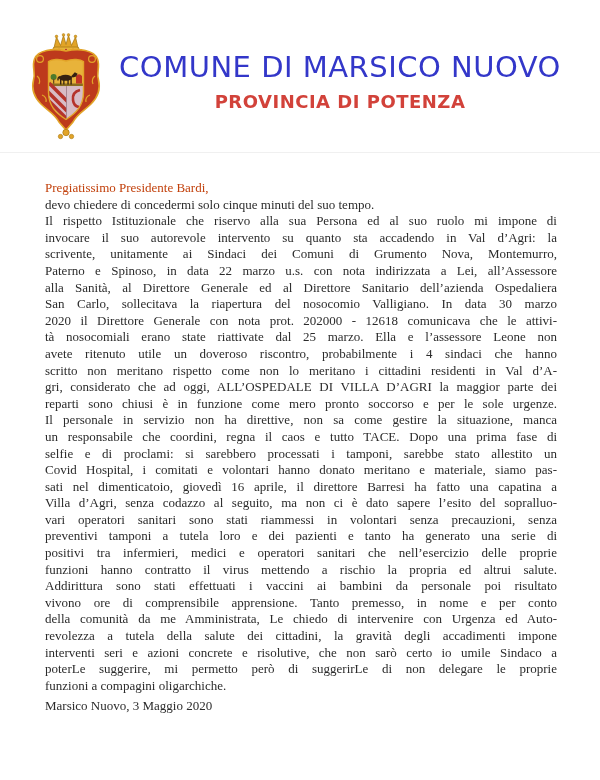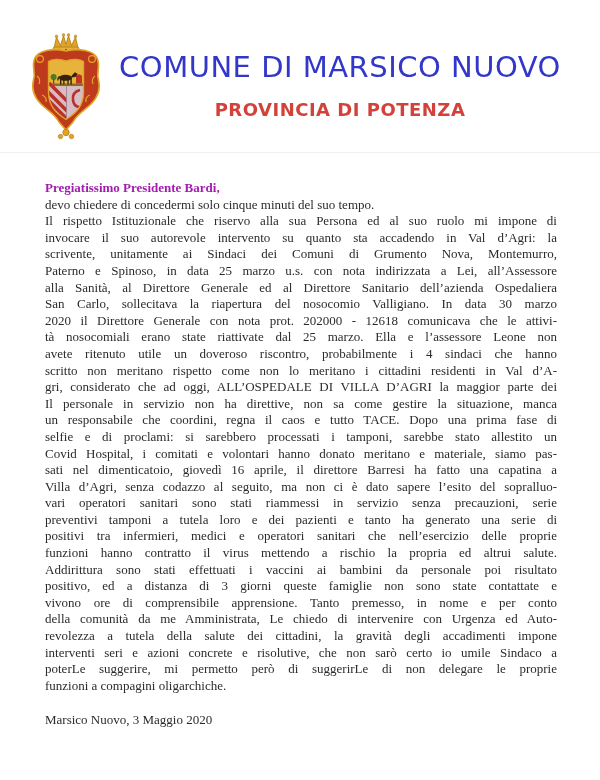--- a/index.html
+++ b/index.html
@@ -46,21 +46,21 @@
     line-height: 34px;
     white-space: nowrap;
   }
   .province {
     font-family: "DejaVu Sans", sans-serif;
     font-size: 18px;
     font-weight: 700;
     letter-spacing: 0.5px;
     color: #d2423a;
     line-height: 24px;
-    margin-top: 14px;
+    margin-top: 6px;
     white-space: nowrap;
   }
   .header-divider {
     position: absolute;
     top: 152px; left: 0; right: 0;
     height: 1px;
     background: #f0f0f0;
   }
   
   .letter-body {
@@ -74,25 +74,25 @@
   }
   .line {
     text-align: left;
     white-space: normal;
   }
   .line.fill {
     text-align: justify;
     text-align-last: justify;
   }
   .line.bold {
-    font-weight: 700;
-    color: #a21caf;
+    font-weight: 400;
+    color: #c2410c;
   }
   .letter-date {
-    margin-top: 18px;
+    margin-top: 4px;
     text-align: left;
     color: #2b2b2b;
   }
 </style>
 </head>
 <body>
 
 <div class="page">
 
   <div class="letterhead">
@@ -194,40 +194,40 @@
 
   <div class="header-divider"></div>
 
   <div class="letter-body">
 
   <div class="line bold">Pregiatissimo Presidente Bardi,</div>
       <div class="line">devo chiedere di concedermi solo cinque minuti del suo tempo.</div>
       <div class="line fill">Il rispetto Istituzionale che riservo alla sua Persona ed al suo ruolo mi impone di</div>
       <div class="line fill">invocare il suo autorevole intervento su quanto sta accadendo in Val d’Agri: la</div>
       <div class="line fill">scrivente, unitamente ai Sindaci dei Comuni di Grumento Nova, Montemurro,</div>
-      <div class="line fill">Paterno e Spinoso, in data 25 marzo u.s. con nota indirizzata a Lei, all’Assessore</div>
+      <div class="line fill">Paterno e Spinoso, in data 22 marzo u.s. con nota indirizzata a Lei, all’Assessore</div>
       <div class="line fill">alla Sanità, al Direttore Generale ed al Direttore Sanitario dell’azienda Ospedaliera</div>
       <div class="line fill">San Carlo, sollecitava la riapertura del nosocomio Valligiano. In data 30 marzo</div>
       <div class="line fill">2020 il Direttore Generale con nota prot. 202000 - 12618 comunicava che le attivi-</div>
       <div class="line fill">tà nosocomiali erano state riattivate dal 25 marzo. Ella e l’assessore Leone non</div>
       <div class="line fill">avete ritenuto utile un doveroso riscontro, probabilmente i 4 sindaci che hanno</div>
       <div class="line fill">scritto non meritano rispetto come non lo meritano i cittadini residenti in Val d’A-</div>
       <div class="line fill">gri, considerato che ad oggi, ALL’OSPEDALE DI VILLA D’AGRI la maggior parte dei</div>
+      <div class="line fill">reparti sono chiusi è in funzione come mero pronto soccorso e per le sole urgenze.</div>
       <div class="line fill">Il personale in servizio non ha direttive, non sa come gestire la situazione, manca</div>
       <div class="line fill">un responsabile che coordini, regna il caos e tutto TACE. Dopo una prima fase di</div>
       <div class="line fill">selfie e di proclami: si sarebbero processati i tamponi, sarebbe stato allestito un</div>
       <div class="line fill">Covid Hospital, i comitati e volontari hanno donato meritano e materiale, siamo pas-</div>
       <div class="line fill">sati nel dimenticatoio, giovedì 16 aprile, il direttore Barresi ha fatto una capatina a</div>
       <div class="line fill">Villa d’Agri, senza codazzo al seguito, ma non ci è dato sapere l’esito del sopralluo-</div>
-      <div class="line fill">vari operatori sanitari sono stati riammessi in servizio senza precauzioni, serie</div>
+      <div class="line fill">vari operatori sanitari sono stati riammessi in volontari senza precauzioni, senza</div>
       <div class="line fill">preventivi tamponi a tutela loro e dei pazienti e tanto ha generato una serie di</div>
       <div class="line fill">positivi tra infermieri, medici e operatori sanitari che nell’esercizio delle proprie</div>
       <div class="line fill">funzioni hanno contratto il virus mettendo a rischio la propria ed altrui salute.</div>
       <div class="line fill">Addirittura sono stati effettuati i vaccini ai bambini da personale poi risultato</div>
-      <div class="line fill">positivo, ed a distanza di 3 giorni queste famiglie non sono state contattate e</div>
       <div class="line fill">vivono ore di comprensibile apprensione. Tanto premesso, in nome e per conto</div>
       <div class="line fill">della comunità da me Amministrata, Le chiedo di intervenire con Urgenza ed Auto-</div>
       <div class="line fill">revolezza a tutela della salute dei cittadini, la gravità degli accadimenti impone</div>
       <div class="line fill">interventi seri e azioni concrete e risolutive, che non sarò certo io umile Sindaco a</div>
       <div class="line fill">poterLe suggerire, mi permetto però di suggerirLe di non delegare le proprie</div>
       <div class="line">funzioni a compagini oligarchiche.</div>
       <div class="letter-date">Marsico Nuovo, 3 Maggio 2020</div>
     </div>
 
 </div>

